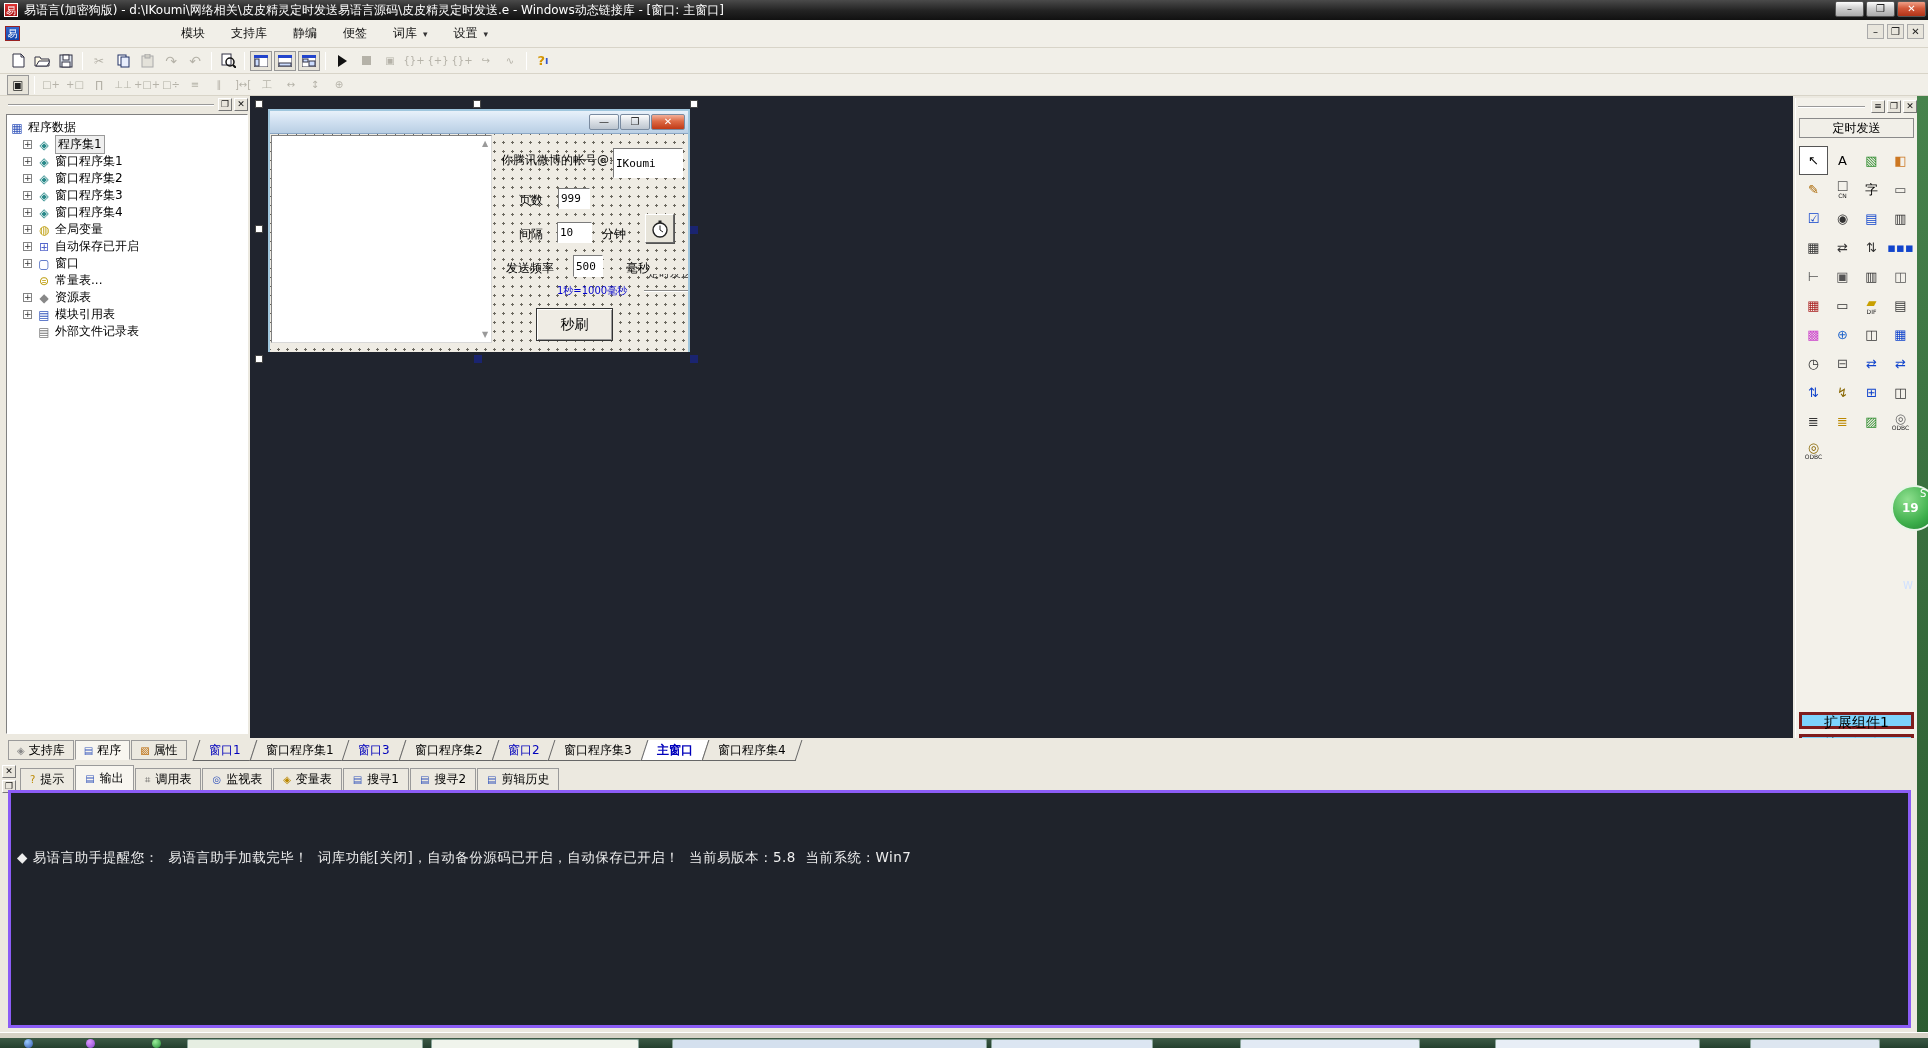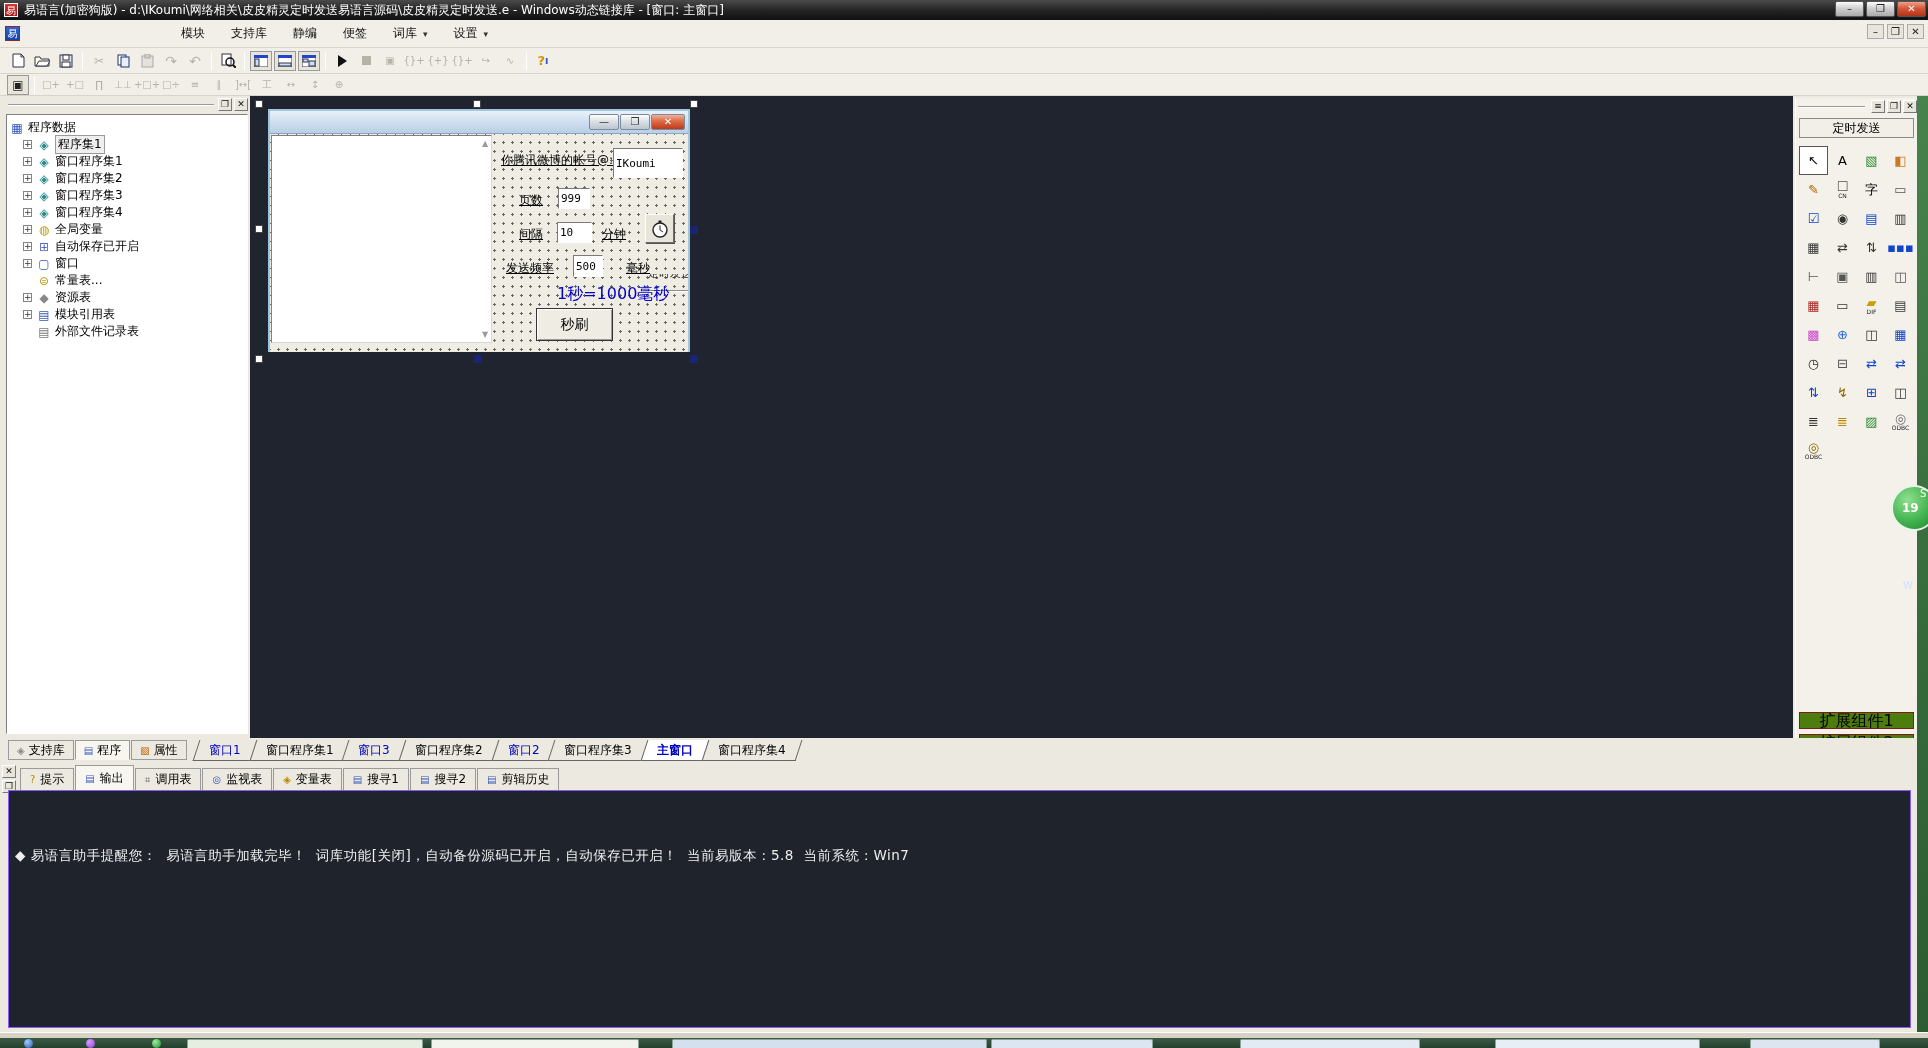--- a/index.html
+++ b/index.html
@@ -87,25 +87,25 @@
     line-height:14px; text-align:center; }
   .fbtn.close { width:34px; background:linear-gradient(#f3b09a,#dd6a45 45%,#c03a16); color:#fff; font-weight:bold; }
   .form-client { position:relative; height:218px;
     background-image:radial-gradient(#6a675e 1px, transparent 1.2px); background-size:9px 9px;
     background-color:#efece4; background-position:4px 4px; overflow:hidden; }
   .design-listbox { position:absolute; left:1px; top:1px; width:221px; height:208px; background:#fff;
     border:1px solid; border-color:#808080 #d8d8d8 #d8d8d8 #808080; }
   .lb-scroll { position:absolute; right:0; top:0; width:12px; height:100%; background:#fff; }
   .lb-arrow { position:absolute; right:1px; font-size:8px; color:#9a9a9a; width:10px; text-align:center; }
   .lb-up { top:3px; } .lb-down { bottom:3px; }
-  .dlabel { position:absolute; color:#000; font-size:12px; white-space:nowrap;text-decoration:underline; }
+  .dlabel { position:absolute; color:#000; font-size:12px; white-space:nowrap; }
   .dinput { position:absolute; border:1px solid; border-color:#7b7b7b #fff #fff #7b7b7b;
     background:#fff; font-family:"DejaVu Sans Mono","Liberation Mono",monospace; font-size:11px;
     padding:2px 2px; color:#000; }
-  .note-blue { position:absolute; color:#0000cc; font-size:16px; white-space:nowrap; }
+  .note-blue { position:absolute; color:#0000cc; font-size:10px; white-space:nowrap; }
   .clock-btn { position:absolute; width:29px; height:29px; border:1px solid #777;
     border-color:#fff #6a6a6a #6a6a6a #fff; background:#e7e4da; display:flex; align-items:center;
     justify-content:center; box-shadow:1px 1px 0 #555; }
   .clip-group { position:absolute; overflow:hidden; height:8px; width:46px; font-size:11px;
     color:#333; line-height:8px; }
   .clip-group span { position:relative; top:-4px; }
   .groove-line { position:absolute; height:2px; border-top:1px solid #8a8a8a; border-bottom:1px solid #fff; }
   .form-btn { position:absolute; border:1px solid #333; background:#efece4; color:#000; font-size:14px;
     display:flex; align-items:center; justify-content:center;
     box-shadow:inset 1px 1px 0 #fff, inset -1px -1px 0 #9a9a9a; }
@@ -115,22 +115,22 @@
     border-left:1px solid #fff; }
   .palette-header { position:absolute; left:3px; top:20px; width:115px; height:20px;
     border:1px solid #8a8a8a; background:#f1efe8; text-align:center; line-height:18px; color:#000; }
   .palette-grid { position:absolute; left:3px; top:48px; width:116px; display:grid;
     grid-template-columns:repeat(4,29px); grid-auto-rows:29px; }
   .pcell { display:flex; flex-direction:column; align-items:center; justify-content:center; }
   .pcell .pg { font-size:13px; line-height:13px; }
   .pcell .sub { font-size:6px; line-height:6px; color:#222; }
   .pcell .sub:empty { display:none; }
   .pcell.sel { border:1px solid #555; background:#fff; }
-  .ext-btn { position:absolute; left:3px; width:115px; height:17px; border:1px solid #7f1d1d;
-    background:#4d7c0f; text-align:center; line-height:15px; color:#000; font-size:16px; }
+  .ext-btn { position:absolute; left:3px; width:115px; height:17px; border:3px solid #7f1d1d;
+    background:#7dd3fc; text-align:center; line-height:15px; color:#000; font-size:14px; }
 
   
   .desktop-strip { position:absolute; left:1917px; top:96px; width:11px; height:942px;
     background:linear-gradient(to bottom,#47834c,#35693a 60%,#2c5c31); }
   .gadget { position:absolute; left:1891px; top:485px; width:46px; height:46px; border-radius:50%;
     background:radial-gradient(circle at 35% 30%,#8fe08f,#3cae4a 60%,#1f7e2e);
     border:2px solid #e8f5e8; color:#fff; font-weight:bold; font-size:12px;
     display:flex; align-items:center; justify-content:flex-start; padding-left:9px; z-index:50; }
   .desk-letter { position:absolute; color:#fff; font-size:10px; z-index:51; }
 
@@ -151,21 +151,21 @@
 
   
   .output-panel { position:absolute; left:0; top:762px; width:1917px; height:270px; background:#ece9e0; }
   .out-side { position:absolute; left:2px; top:3px; display:flex; flex-direction:column; gap:2px; }
   .out-tabs { position:absolute; left:20px; top:3px; display:flex; align-items:flex-end; height:25px; }
   .otab { display:flex; align-items:center; gap:5px; padding:3px 9px; border:1px solid #9a9a9a;
     border-bottom:none; background:#ece9e0; margin-right:1px; color:#000; height:22px; }
   .otab.active { background:#f8f6f0; height:25px; border-width:1px; }
   .otab .ic { font-size:10px; }
   .out-content { position:absolute; left:8px; top:28px; width:1903px; height:238px; background:#1f232b;
-    border:1px solid #8b5cf6; color:#eee; padding:8px 6px; white-space:pre; font-size:13.5px; }
+    border:3px solid #8b5cf6; color:#eee; padding:8px 6px; white-space:pre; font-size:13.5px; }
   .out-line { margin-bottom:13px; letter-spacing:0.5px; }
 
   
   .chrome-strip { position:absolute; left:0; top:1032px; width:1928px; height:6px; background:#d6d2c6;
     border-top:1px solid #fff; }
   .taskbar { position:absolute; left:0; top:1038px; width:1928px; height:10px;
     background:linear-gradient(#3c5a46,#24402e); }
   .orb-dot { position:absolute; top:1px; width:9px; height:9px; border-radius:50%; }
   .tk-btn { position:absolute; top:1px; height:9px; border:1px solid #8aa49a; border-bottom:none;
     border-radius:2px 2px 0 0; }

